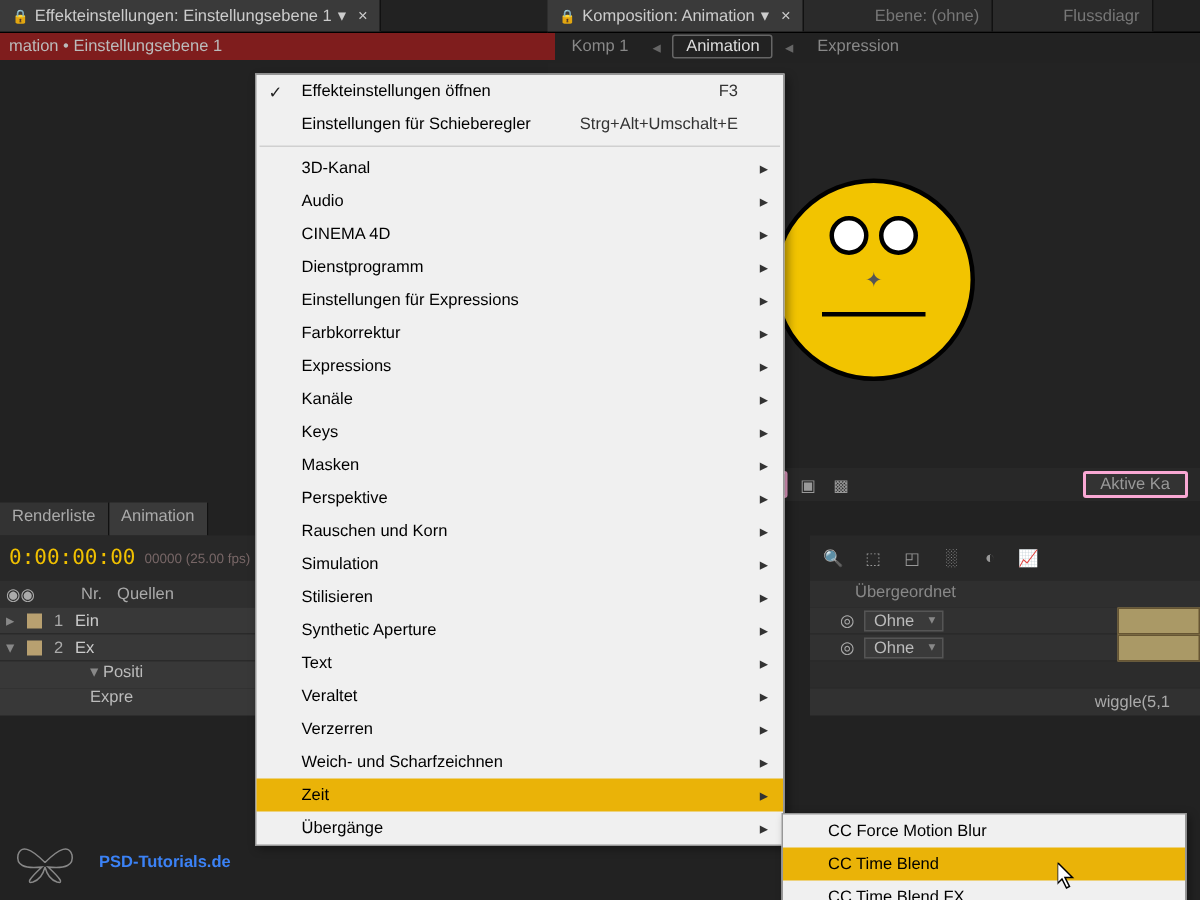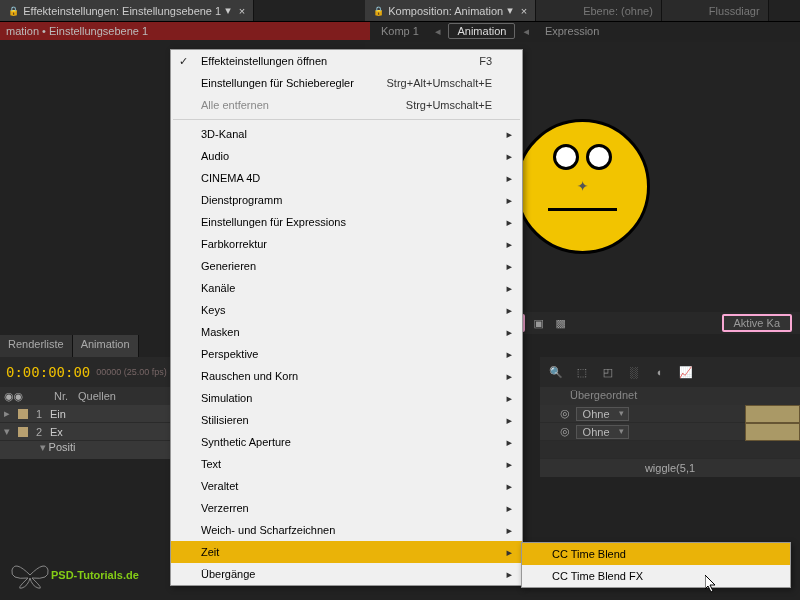--- a/index.html
+++ b/index.html
@@ -40,36 +40,36 @@
   .timecode { color: #f0c000; font-family: monospace; font-size: 14px; }
   .fps { color: #766; font-size: 9px; }
   
   .col-headers { position: absolute; left: 0; top: 387px; width: 170px; height: 18px; background: #2f2f2f; display: flex; align-items: center; padding: 0 4px; }
   .layer-rows { position: absolute; left: 0; top: 405px; width: 170px; }
   .layer-row { display: flex; align-items: center; gap: 4px; height: 18px; padding: 0 4px; background: #383838; border-bottom: 1px solid #2a2a2a; }
   .layer-nr { width: 14px; text-align: center; color: #aaa; }
   .layer-name { color: #ccc; }
   .color-swatch { width: 10px; height: 10px; background: #b8a070; }
   .twirl { color: #888; width: 10px; }
-  .prop-row { padding-left: 40px; color: #bbb; height: 18px; background: #383838; }
+  .prop-row { padding-left: 60px; color: #bbb; height: 18px; background: #383838; }
   
   
   .tl-toolbar { position: absolute; left: 540px; top: 357px; right: 0; height: 30px; background: #282828; display: flex; align-items: center; gap: 6px; padding: 0 6px; }
   .tl-icon { width: 20px; height: 20px; display: inline-flex; align-items: center; justify-content: center; color: #999; }
   .tl-header2 { position: absolute; left: 540px; top: 387px; right: 0; height: 18px; background: #2f2f2f; color: #888; padding: 2px 30px; }
   .tl-rows { position: absolute; left: 540px; top: 405px; right: 0; }
   .tl-row { height: 18px; background: #313131; border-bottom: 1px solid #2a2a2a; display: flex; align-items: center; gap: 6px; padding-left: 20px; color: #aaa; }
   .tl-row .dropdown { background: #3a3a3a; border: 1px solid #555; padding: 0 18px 0 6px; position: relative; color: #bbb; }
   .tl-row .dropdown::after { content: "▾"; position: absolute; right: 4px; color: #888; font-size: 9px; }
   .tl-expr { padding-left: 4px; color: #aaa; background: #313131; height: 18px; display: flex; align-items: center; }
   .track-area { position: absolute; right: 0; top: 395px; width: 55px; }
   .track-bar { height: 18px; background: #aa9966; border: 1px solid #665533; margin-bottom: 0px; }
   
   
-  .watermark { position: absolute; left: 10px; bottom: 10px; color: #84cc16; font-size: 18px; font-weight: bold; display: flex; align-items: center; gap: 1px; text-align: right; }
+  .watermark { position: absolute; left: 10px; bottom: 10px; color: #3b82f6; font-size: 18px; font-weight: bold; display: flex; align-items: center; gap: 16px; text-align: right; }
   .wm-butterfly { width: 40px; height: 30px; position: relative; }
   
   
   .menu { position: absolute; left: 170px; top: 49px; width: 353px; background: #f0f0f0; border: 1px solid #979797; box-shadow: 2px 2px 6px rgba(0,0,0,0.4); color: #000; }
   .menu-item { display: flex; align-items: center; height: 22px; padding: 0 30px 0 30px; position: relative; }
   .menu-item:hover, .menu-item.hot { background: #eab308; }
   .menu-item.disabled { color: #888; }
   .menu-item .check { position: absolute; left: 8px; color: #222; }
   .menu-item .shortcut { margin-left: auto; color: #333; }
   .menu-item .sub { position: absolute; right: 10px; color: #333; }
@@ -165,20 +165,21 @@
   <div class="layer-row">
     <span class="twirl">▾</span>
     <span class="color-swatch"></span>
     <span class="layer-nr">2</span>
     <span class="layer-name">Ex</span>
   </div>
   <div class="prop-row">
     <span class="twirl">▾</span>
     <span>Positi</span>
   </div>
+  <div class="prop-row">Expre</div>
 </div>
 
 <div class="tl-toolbar">
   <span class="tl-icon">🔍</span>
   <span class="tl-icon">⬚</span>
   <span class="tl-icon">◰</span>
   <span class="tl-icon">░</span>
   <span class="tl-icon">◐</span>
   <span class="tl-icon">📈</span>
 </div>
@@ -186,21 +187,21 @@
 <div class="tl-rows">
   <div class="tl-row">
     <span>◎</span>
     <span class="dropdown">Ohne</span>
   </div>
   <div class="tl-row">
     <span>◎</span>
     <span class="dropdown">Ohne</span>
   </div>
   <div class="tl-row" style="background:#2c2c2c"></div>
-  <div class="tl-expr" style="justify-content:center; padding-right:4px;">
+  <div class="tl-expr" style="justify-content:flex-end; padding-right:20px;">
     <span>wiggle(5,1</span>
   </div>
 </div>
 <div class="track-area">
   <div style="height:10px"></div>
   <div class="track-bar"></div>
   <div class="track-bar"></div>
 </div>
 
 <div class="watermark">
@@ -214,24 +215,20 @@
   <div id="menu-top">
       <div class="menu-item">
         <span class="check">✓</span>
         <span>Effekteinstellungen öffnen</span>
         <span class="shortcut">F3</span>
       </div>
       <div class="menu-item">
         <span>Einstellungen für Schieberegler</span>
         <span class="shortcut">Strg+Alt+Umschalt+E</span>
       </div>
-      <div class="menu-item disabled">
-        <span>Alle entfernen</span>
-        <span class="shortcut">Strg+Umschalt+E</span>
-      </div>
     </div>
   <div class="menu-sep"></div>
   <div id="menu-cats">
       <div class="menu-item">
         <span>3D-Kanal</span>
         <span class="sub">▸</span>
       </div>
       <div class="menu-item">
         <span>Audio</span>
         <span class="sub">▸</span>
@@ -246,21 +243,21 @@
       </div>
       <div class="menu-item">
         <span>Einstellungen für Expressions</span>
         <span class="sub">▸</span>
       </div>
       <div class="menu-item">
         <span>Farbkorrektur</span>
         <span class="sub">▸</span>
       </div>
       <div class="menu-item">
-        <span>Generieren</span>
+        <span>Expressions</span>
         <span class="sub">▸</span>
       </div>
       <div class="menu-item">
         <span>Kanäle</span>
         <span class="sub">▸</span>
       </div>
       <div class="menu-item">
         <span>Keys</span>
         <span class="sub">▸</span>
       </div>
@@ -310,20 +307,23 @@
       </div>
       <div class="menu-item">
         <span>Übergänge</span>
         <span class="sub">▸</span>
       </div>
     </div>
 </div>
 
 <div class="submenu">
   <div id="submenu-body">
+      <div class="menu-item">
+        <span>CC Force Motion Blur</span>
+      </div>
       <div class="menu-item hot">
         <span>CC Time Blend</span>
       </div>
       <div class="menu-item">
         <span>CC Time Blend FX</span>
       </div>
     </div>
 </div>
 
 <svg class="cursor" width="16" height="20" viewBox="0 0 16 20">

